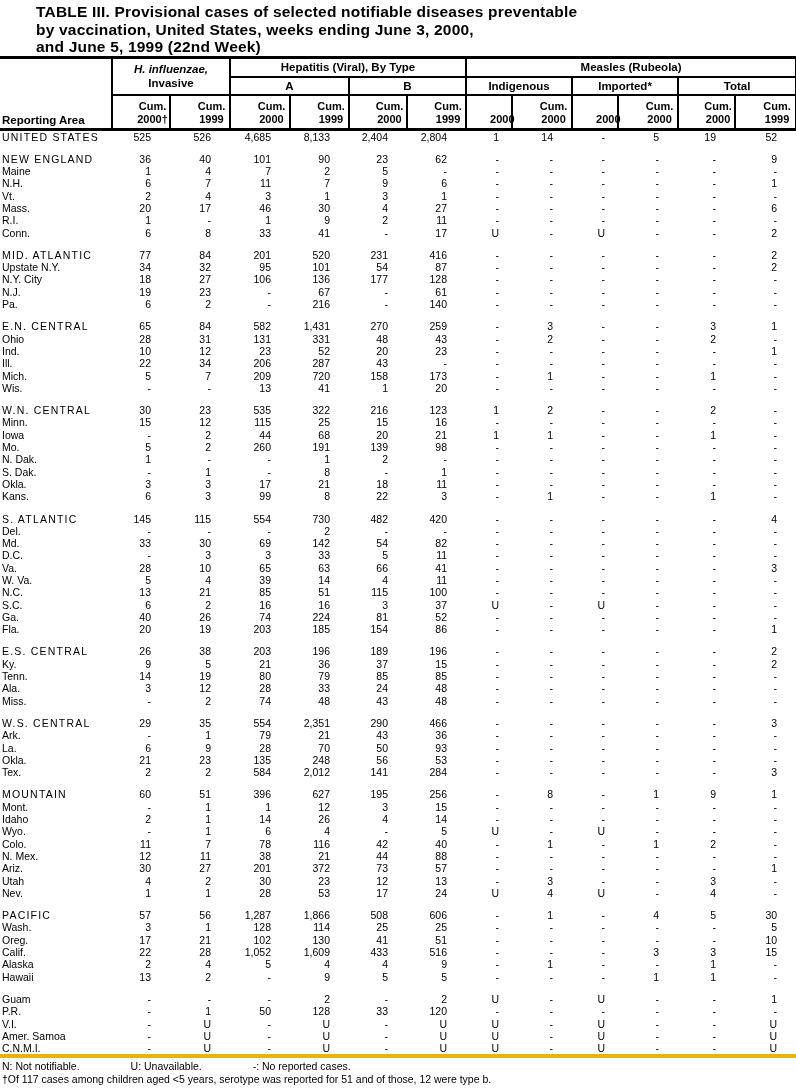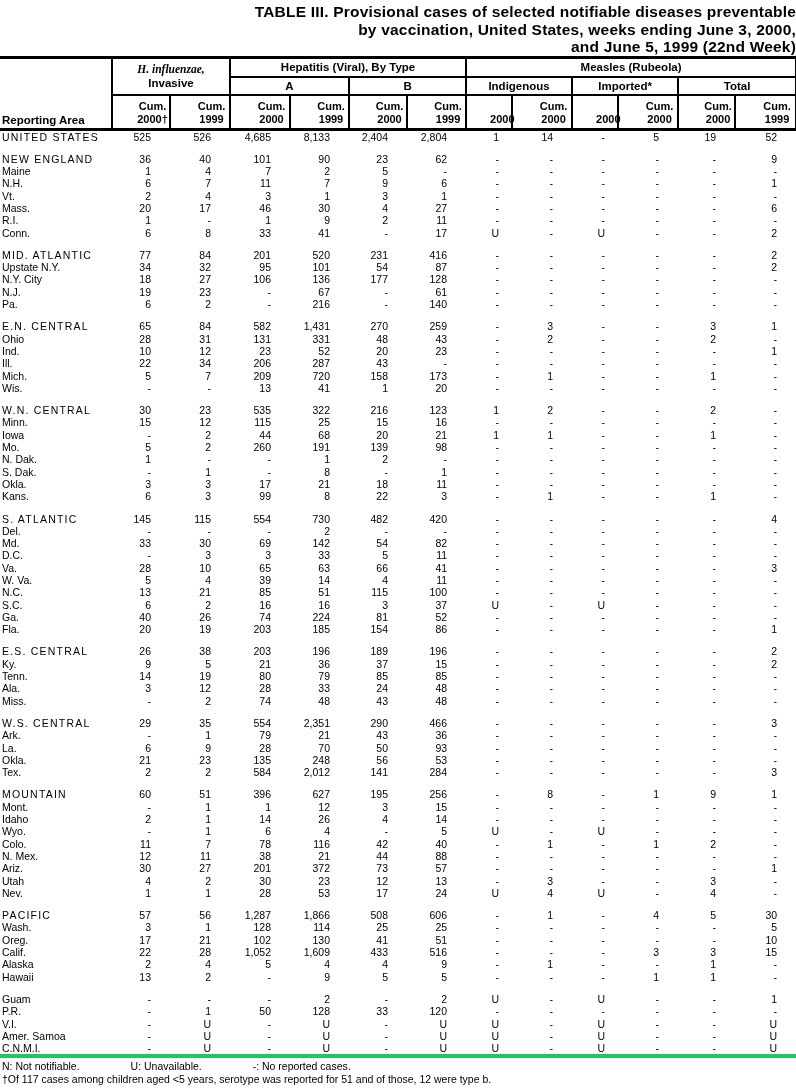--- a/index.html
+++ b/index.html
@@ -4,52 +4,52 @@
 <style>
   html, body { margin: 0; padding: 0; background: #fff; color: #000; }
   .page {
     position: relative;
     width: 796px; height: 1089px;
     background: #fff;
     font-family: "Liberation Sans", sans-serif;
     overflow: hidden;
     box-sizing: border-box;
   }
-  .title { text-align: right; font-weight: bold; padding-top: 3px; }
+  .title { text-align: left; font-weight: bold; padding-top: 3px; margin-left: 36px; }
   .title div { font-size: 15.5px; line-height: 17.5px; letter-spacing: 0.2px; }
 
   table { width: 796px; border-collapse: collapse; table-layout: fixed; }
   thead th { border: 2px solid #000; font-weight: bold; padding: 0; }
   thead tr:first-child th { border-top: 3px solid #000; }
   thead tr.colrow th { border-bottom: 3px solid #000; }
   .area-head {
     border: none !important;
     border-top: 3px solid #000 !important;
     border-bottom: 3px solid #000 !important;
     text-align: left; vertical-align: bottom;
     font-size: 11.5px; padding: 0 0 2px 2px;
   }
   .box.grp { font-size: 11.5px; height: 17px; text-align: center; }
   .box.sub { font-size: 11.5px; height: 16px; text-align: center; }
   .hinf { vertical-align: middle; }
   .hinf span { display: block; line-height: 14px; }
-  .ital { font-style: italic; font-family: Liberation Serif, serif; }
+  .ital { font-style: italic; }
   .colh { font-size: 11px; vertical-align: bottom; height: 31px; padding-bottom: 1px; text-align: center; padding-left: 23px; }
   .colh span { display: block; line-height: 13.5px; }
 
   tbody td {
     font-size: 10.5px; line-height: 12.3px;
     padding: 0; white-space: nowrap; overflow: hidden;
   }
   tbody td.area { text-align: left; padding-left: 2px; }
   tbody td.val { text-align: right; padding-right: 19px; }
   tbody td.val.narrow { padding-right: 13px; }
   tbody tr.gap td { padding-top: 10px; }
   tbody tr.group td.area { letter-spacing: 1.2px; }
-  tbody tr:last-child td { border-bottom: 4px solid #22c55e; }
+  tbody tr:last-child td { border-bottom: 4px solid #eab308; }
 
   .footnotes { padding: 2px 0 0 2px; font-size: 10.5px; line-height: 13px; }
   .footnotes .legend span { margin-right: 48px; }
   .footnotes .legend span:last-child { margin-right: 8px; }
 </style>
 </head>
 <body>
 
 <div class="page">
 

